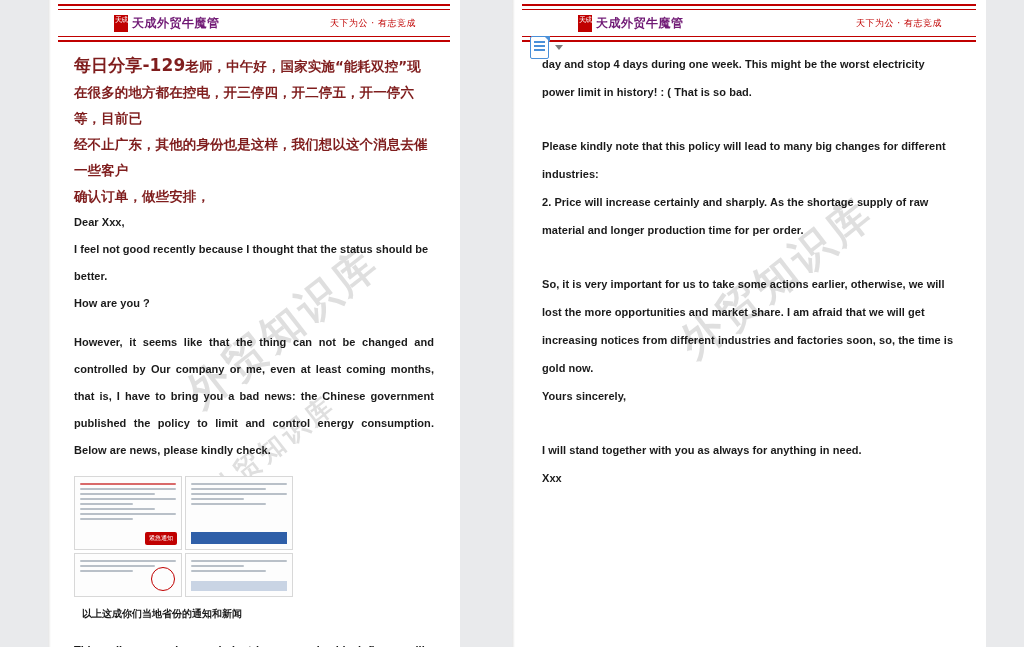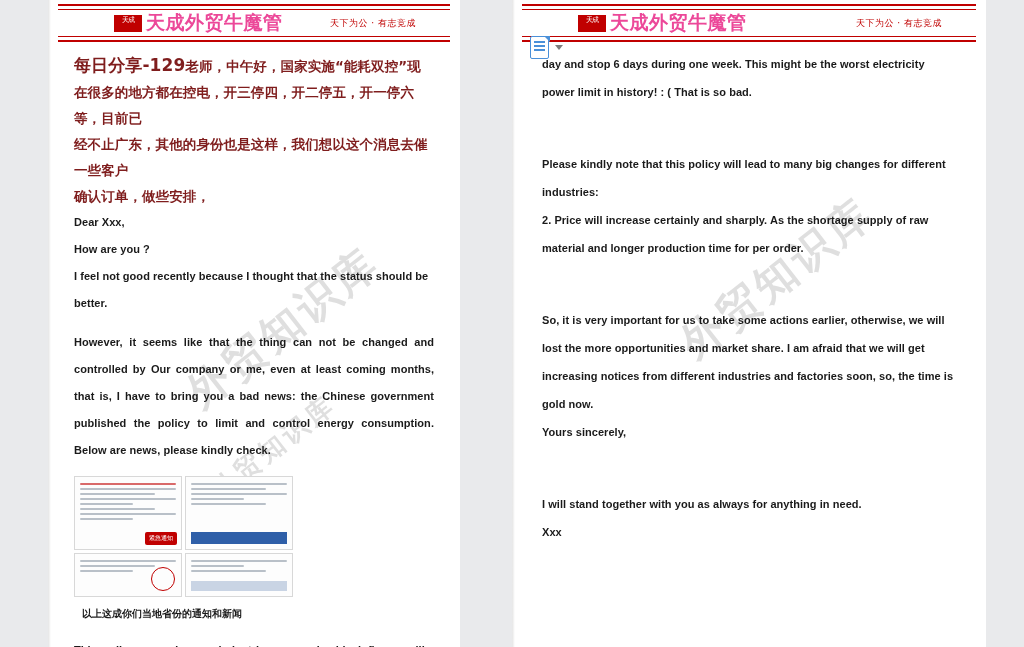--- a/index.html
+++ b/index.html
@@ -62,34 +62,34 @@
     border-bottom: 1px solid #c00000;
     pointer-events: none;
   }
   .lh-logo {
     display: flex;
     align-items: center;
     gap: 4px;
     margin-left: 56px;
   }
   .lh-mark {
-    width: 28px; height: 17px;
+    width: 14px; height: 17px;
     background: #c00000;
     color: #ffffff;
     font-size: 7px;
     line-height: 8px;
     text-align: center;
     letter-spacing: -1px;
     padding-top: 1px;
     box-sizing: border-box;
     font-family: "DejaVu Sans", sans-serif;
   }
   .lh-cn {
-    color: #ec4899;
-    font-size: 19px;
+    color: #701a75;
+    font-size: 12px;
     font-weight: bold;
     letter-spacing: 0.5px;
     white-space: nowrap;
     font-family: "DejaVu Sans", sans-serif;
   }
   .lh-slogan {
     position: absolute;
     right: 34px;
     color: #c00000;
     font-size: 9px;
@@ -203,21 +203,21 @@
     z-index: 2;
   }
   p.para2 {
     color: #1a1a1a;
     font-size: 11px;
     font-weight: bold;
     line-height: 28px;
     margin: 0;
     letter-spacing: 0.05px;
   }
-  p.para2.gap { margin-top: 44px; }
+  p.para2.gap { margin-top: 26px; }
 
   
   .wm {
     position: absolute;
     color: rgba(150,150,150,0.30);
     font-size: 42px;
     font-weight: bold;
     letter-spacing: 4px;
     transform: rotate(-38deg);
     white-space: nowrap;
@@ -293,22 +293,22 @@
 
     <div class="body1">
       <div class="title-block">
         <span class="big">每日分享-129</span><span>老师，中午好，国家实施“能耗双控”现</span><br>
         <span>在很多的地方都在控电，开三停四，开二停五，开一停六等，目前已</span><br>
         <span>经不止广东，其他的身份也是这样，我们想以这个消息去催一些客户</span><br>
         <span>确认订单，做些安排，</span>
       </div>
 
       <p class="para">Dear Xxx,</p>
+      <p class="para">I feel not good recently because I thought that the status should be better.</p>
       <p class="para">How are you ?</p>
-      <p class="para">I feel not good recently because I thought that the status should be better.</p>
       <p class="para justify gap">However, it seems like that the thing can not be changed and controlled by Our company or me, even at least coming months, that is, I have to bring you a bad news: the Chinese government published the policy to limit and control energy consumption. Below are news, please kindly check.</p>
 
       <div class="collage">
         <div class="shot a">
           <div class="lines">
             <div class="ln red"></div>
               <div class="ln"></div>
               <div class="ln mid"></div>
             <div class="ln"></div>
               <div class="ln short"></div>
@@ -367,21 +367,21 @@
       <div class="lh-logo">
         <div class="lh-mark">天成</div>
         <div class="lh-cn">天成外贸牛魔管</div>
       </div>
       <div class="lh-slogan">天下为公 · 有志竞成</div>
     </div>
 
     <div class="wm w1" style="left:150px;top:250px;">外贸知识库</div>
 
     <div class="body2">
-      <p class="para2">day and stop 6 days during one week. This might be the worst electricity power limit in history! : ( That is so bad.</p>
+      <p class="para2">day and stop 4 days during one week. This might be the worst electricity power limit in history! : ( That is so bad.</p>
       <p class="para2 gap">Please kindly note that this policy will lead to many big changes for different industries:</p>
       <p class="para2">2. Price will increase certainly and sharply. As the shortage supply of raw material and longer production time for per order.</p>
       <p class="para2 gap">So, it is very important for us to take some actions earlier,  otherwise, we will lost the more opportunities and market share.  I am afraid that we will get increasing notices from different industries and factories soon, so, the time is gold now.</p>
       <p class="para2">Yours sincerely,</p>
       <p class="para2 gap">I will stand together with you as always for anything in need.</p>
       <p class="para2">Xxx</p>
     </div>
   </div>
 
 </div>

